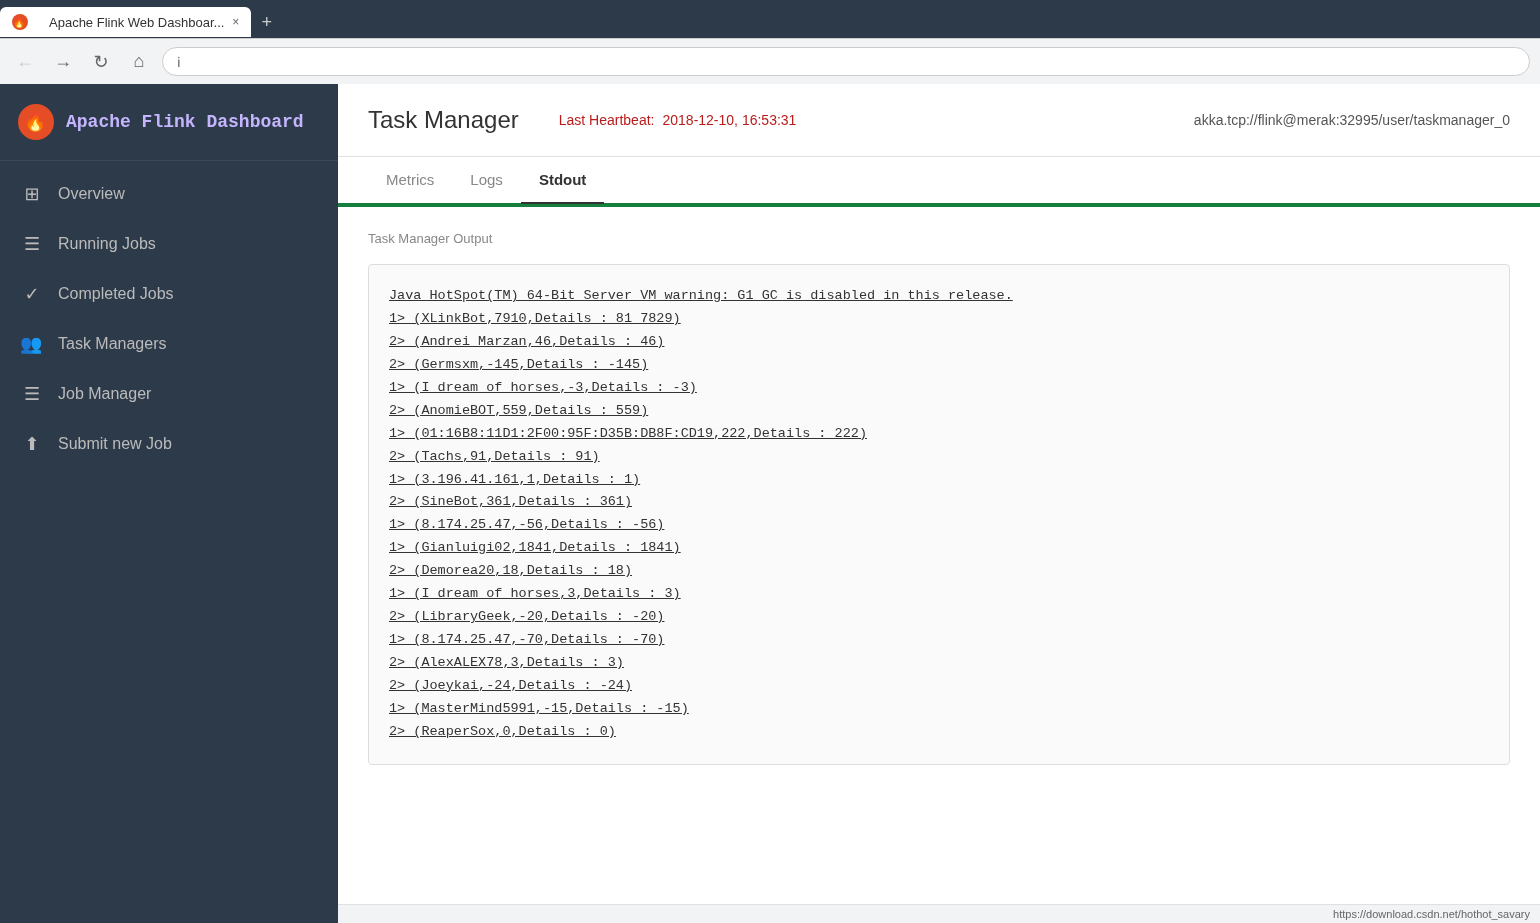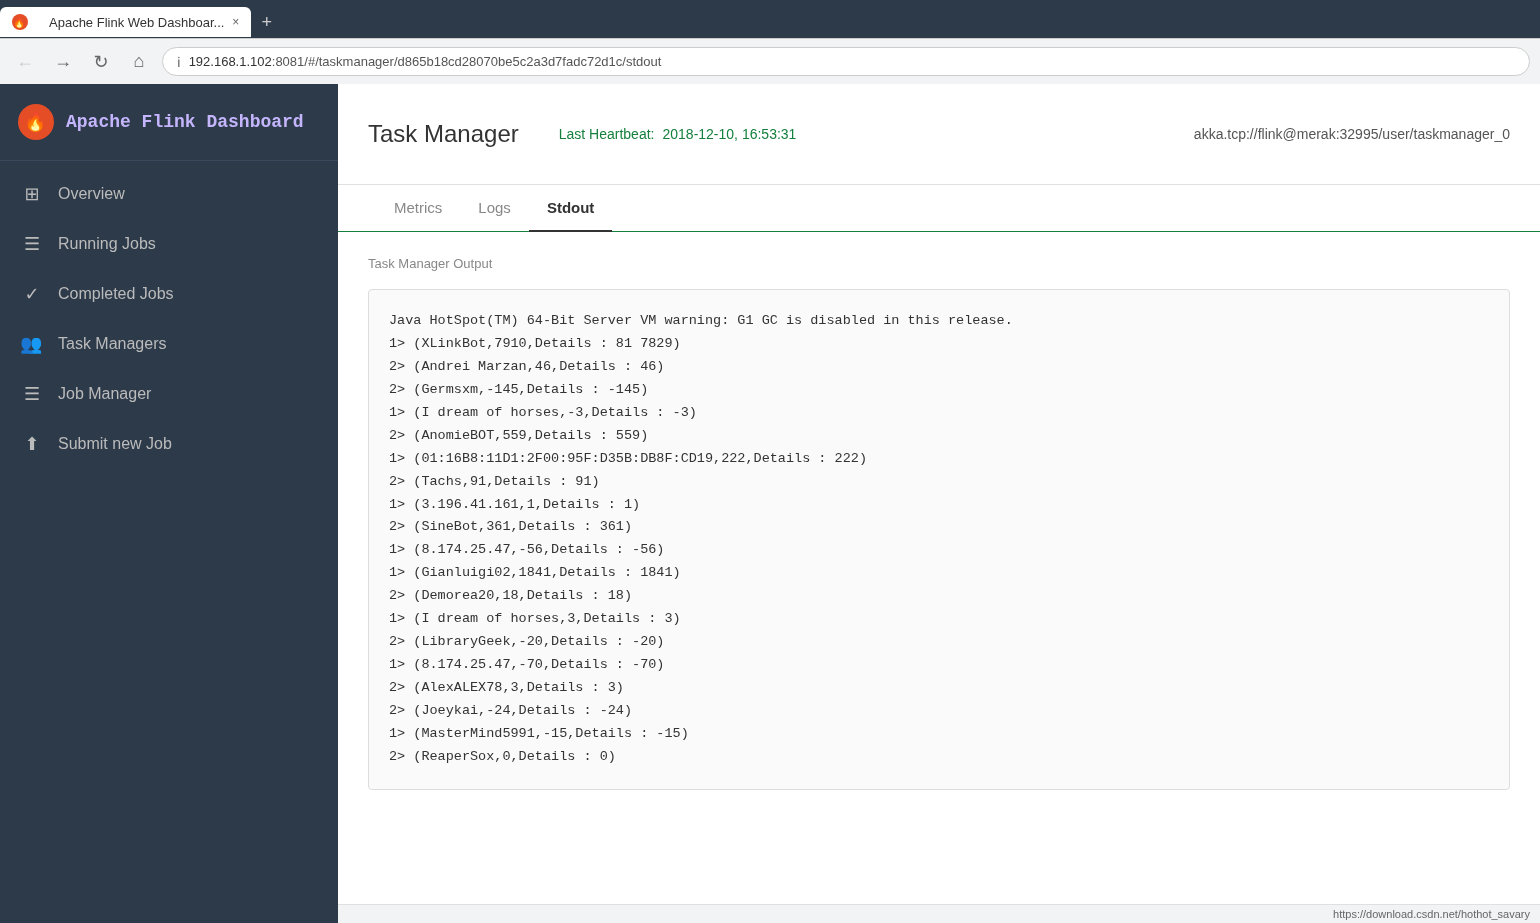--- a/index.html
+++ b/index.html
@@ -32,37 +32,37 @@
     .sidebar-logo { width: 36px; height: 36px; background: #e44d26; border-radius: 50%; display: flex; align-items: center; justify-content: center; color: white; font-size: 18px; }
     .sidebar-title { font-size: 18px; font-weight: 600; color: #c4b5fd; font-family: Liberation Mono, monospace; }
     .sidebar-nav { flex: 1; padding: 8px 0; }
     .sidebar-item { display: flex; align-items: center; gap: 14px; padding: 14px 20px; cursor: pointer; color: #bbb; font-size: 16px; transition: background 0.15s; }
     .sidebar-item .icon { font-size: 18px; width: 24px; text-align: center; }
 
     
     .content-area { flex: 1; display: flex; flex-direction: column; overflow: hidden; }
 
     
-    .page-header { display: flex; align-items: center; padding: 36px 30px; border-bottom: 1px solid #e0e0e0; gap: 40px; background: #fff; }
+    .page-header { display: flex; align-items: center; padding: 22px 30px; border-bottom: 1px solid #e0e0e0; gap: 40px; background: #fff; }
     .page-title { font-size: 24px; font-weight: 400; color: #333; }
-    .header-meta { display: flex; align-items: center; gap: 8px; color: #15803d; font-size: 14px; }
+    .header-meta { display: flex; align-items: center; gap: 8px; color: #b91c1c; font-size: 14px; }
     .header-akka { font-size: 14px; color: #555; margin-left: auto; }
 
     
-    .tabs-bar { display: flex; padding: 0 38px; border-bottom: 1px solid #15803d; background: #fff; }
+    .tabs-bar { display: flex; padding: 0 30px; border-bottom: 4px solid #15803d; background: #fff; }
     .tab-item { padding: 14px 18px; font-size: 15px; color: #888; cursor: pointer; border-bottom: 2px solid transparent; margin-bottom: -1px; }
     .tab-item.active { color: #333; font-weight: 600; border-bottom: 2px solid #333; }
 
     
     .content-body { flex: 1; overflow-y: auto; padding: 24px 30px; background: #fff; }
 
     .section-title { font-size: 13px; color: #888; margin-bottom: 18px; }
 
     
-    .output-box { border: 1px solid #ddd; border-radius: 4px; padding: 20px; background: #fafafa; font-family: 'Courier New', Courier, monospace; font-size: 13.5px; color: #333; line-height: 1.7; overflow-x: auto; white-space: pre; }
+    .output-box { border: 1px solid #ddd; border-radius: 4px; padding: 20px; background: #fafafa; font-family: 'Courier New', Courier, monospace; font-size: 13.5px; color: #333; line-height: 1.7; overflow-x: auto; white-space: pre; text-decoration: underline; }
 
     
     .status-bar { background: #f1f3f4; border-top: 1px solid #e0e0e0; padding: 3px 10px; font-size: 11px; color: #666; display: flex; justify-content: flex-end; text-align: center; }
   </style>
 </head>
 <body>
 
 <div class="browser-chrome">
   <div class="tab-bar">
     <div class="tab">
@@ -72,23 +72,20 @@
     </div>
     <span class="new-tab-btn">+</span>
   </div>
   <div class="nav-bar">
     <button class="nav-btn disabled">←</button>
     <button class="nav-btn">→</button>
     <button class="nav-btn">↻</button>
     <button class="nav-btn">⌂</button>
     <div class="address-bar">
       <span class="address-info-icon">ℹ</span>
-      <span class="address-text">
-        <span class="address-host">192.168.1.102</span><span class="address-path">:8081/#/taskmanager/d865b18cd28070be5c2a3d7fadc72d1c/stdout</span>
-      </span>
     </div>
   </div>
 </div>
 
 <div class="app-layout">
 
   <div class="sidebar">
     <div class="sidebar-header">
       <div class="sidebar-logo">🔥</div>
       <span class="sidebar-title">Apache Flink Dashboard</span>

